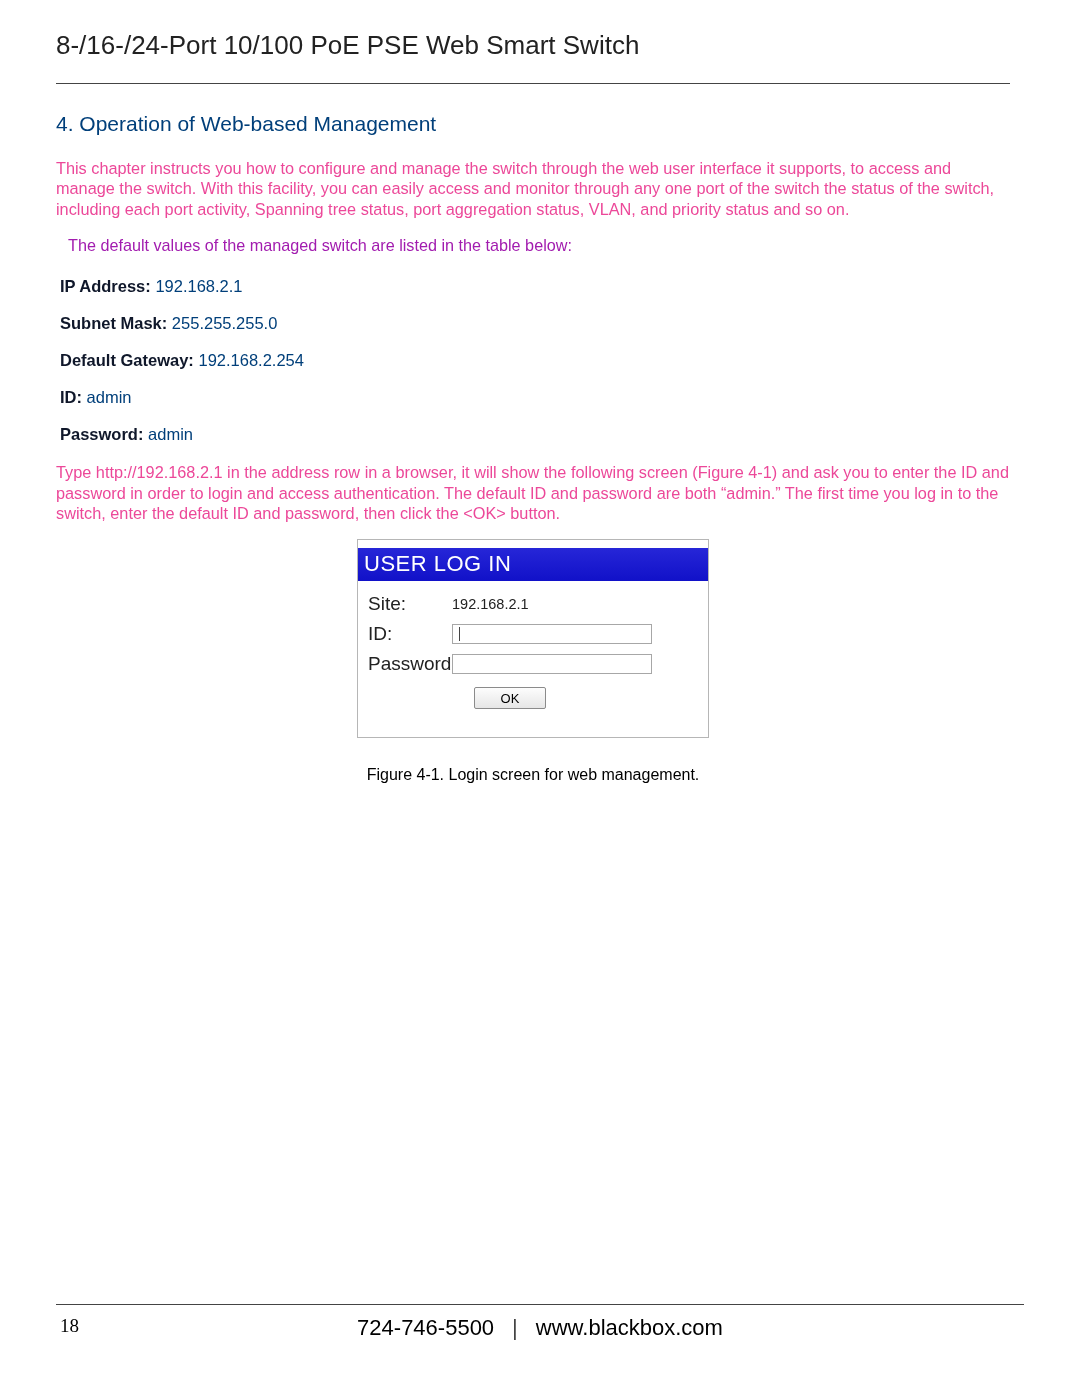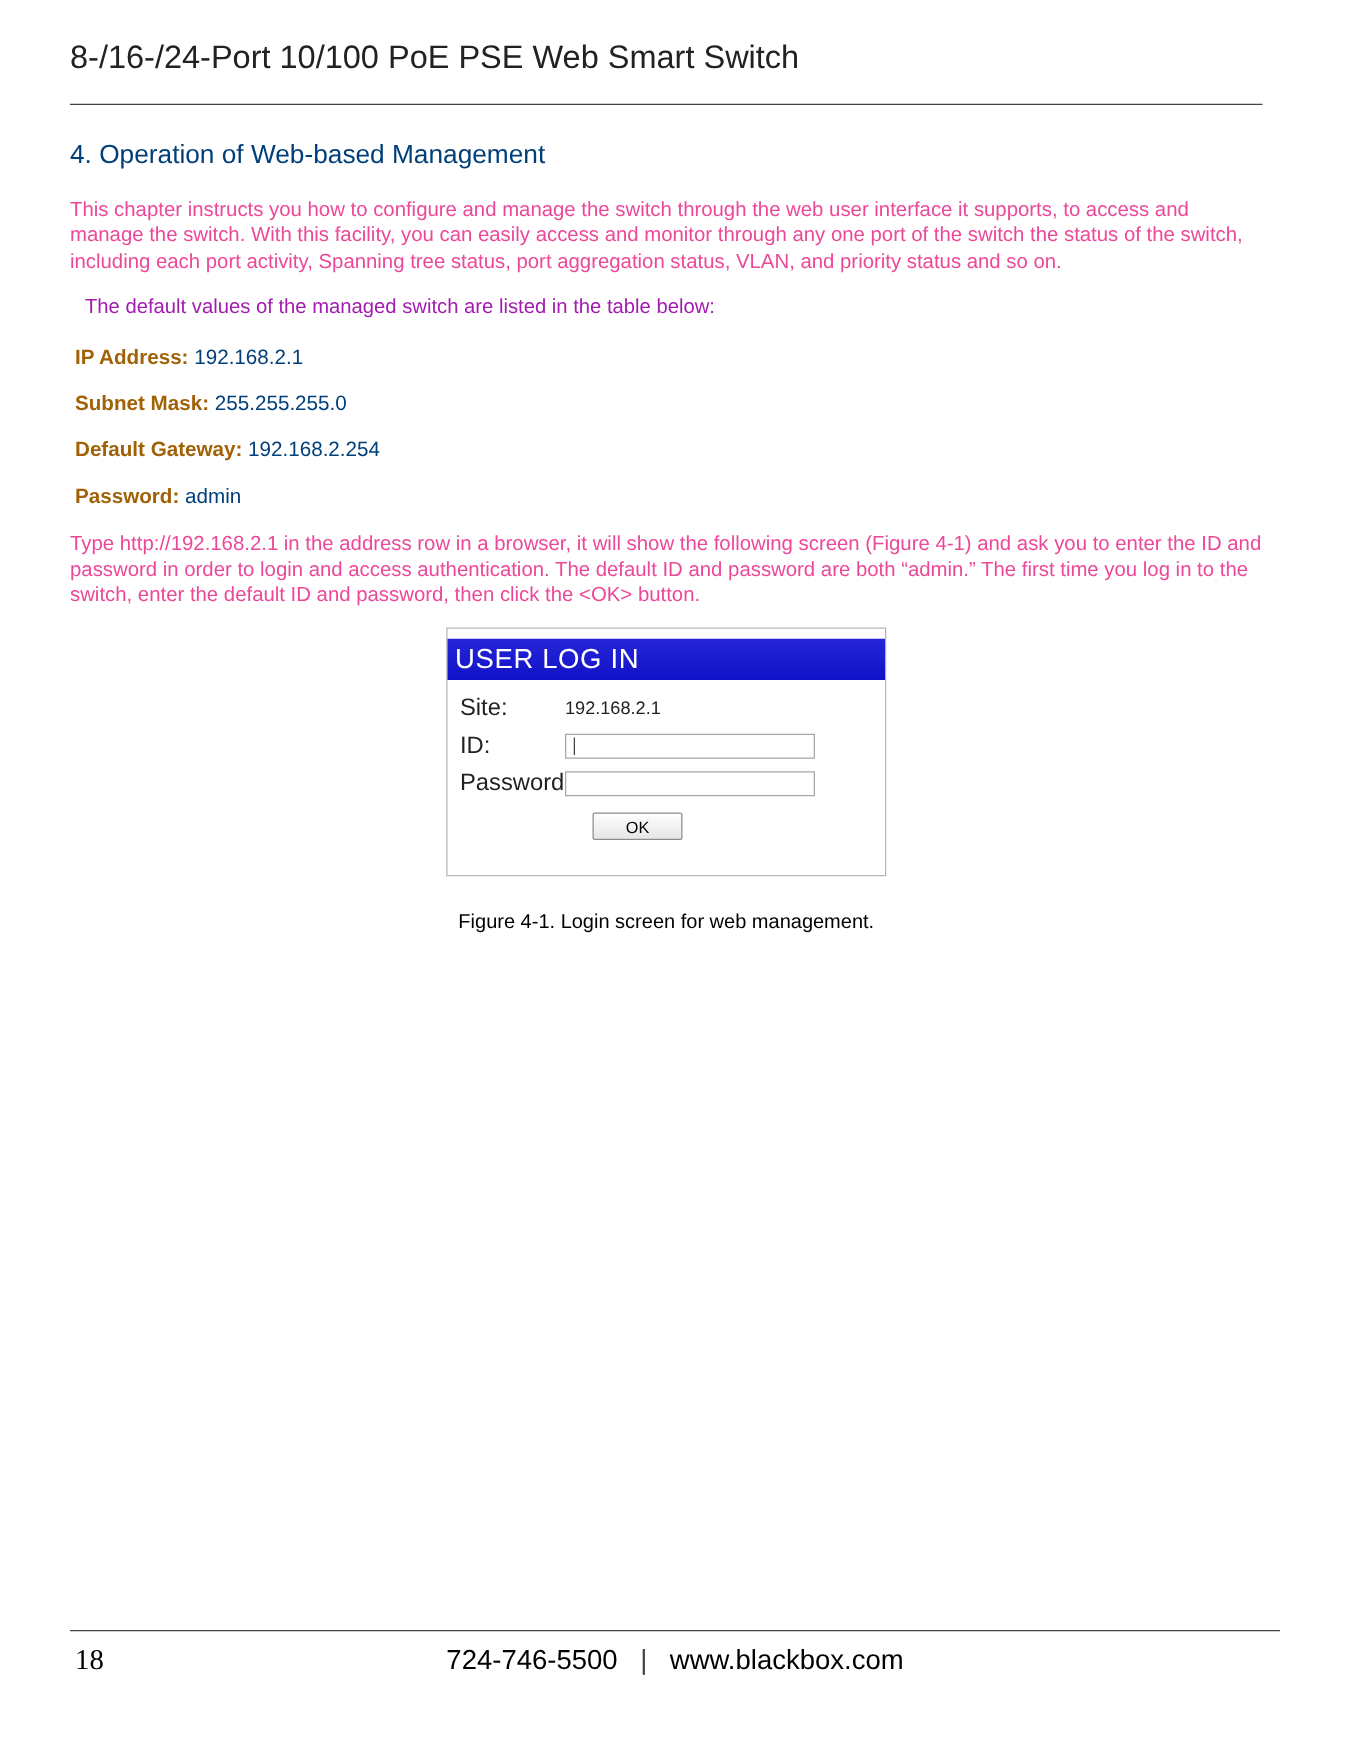--- a/index.html
+++ b/index.html
@@ -50,21 +50,21 @@
   .defaults {
     margin: 6px 0 18px 4px;
   }
   .def-row {
     font-size: 16.5px;
     color: #013f7a;
     margin: 0 0 18px 0;
   }
   .def-key {
     font-weight: 700;
-    color: #a16207;
+    color: #0f172a;
   }
   .def-val {
     color: #013f7a;
     font-weight: 400;
   }
   .login-wrap {
     width: 352px;
     margin: 10px auto 0 auto;
     border: 1px solid #b6b6b6;
     background: #ffffff;
@@ -140,21 +140,21 @@
     align-items: baseline;
     justify-content: center;
     position: relative;
     font-size: 22px;
     color: #000;
   }
   .footer-pn {
     position: absolute;
     left: 4px;
     font-family: "Times New Roman", serif;
-    font-size: 23px;
+    font-size: 19px;
   }
   .footer-sep {
     margin: 0 18px;
     color: #444;
   }
   .cursor-mark {
     display:inline-block;
     width:1px;
     height:14px;
     background:#444;
@@ -178,20 +178,23 @@
 
   <div class="defaults">
     <div class="def-row">
       <span class="def-key">IP Address:</span><span class="def-val"> 192.168.2.1</span>
     </div>
     <div class="def-row">
       <span class="def-key">Subnet Mask:</span><span class="def-val"> 255.255.255.0</span>
     </div>
     <div class="def-row">
       <span class="def-key">Default Gateway:</span><span class="def-val"> 192.168.2.254</span>
+    </div>
+    <div class="def-row">
+      <span class="def-key">ID:</span><span class="def-val"> admin</span>
     </div>
     <div class="def-row">
       <span class="def-key">Password:</span><span class="def-val"> admin</span>
     </div>
   </div>
 
   <p class="body">Type http://192.168.2.1 in the address row in a browser, it will show the following screen (Figure 4-1) and ask you to enter the ID and password in order to login and access authentication. The default ID and password are both “admin.” The first time you log in to the switch, enter the default ID and password, then click the &lt;OK&gt; button.</p>
 
   <div class="login-wrap">
     <div class="login-header">USER LOG IN</div>

